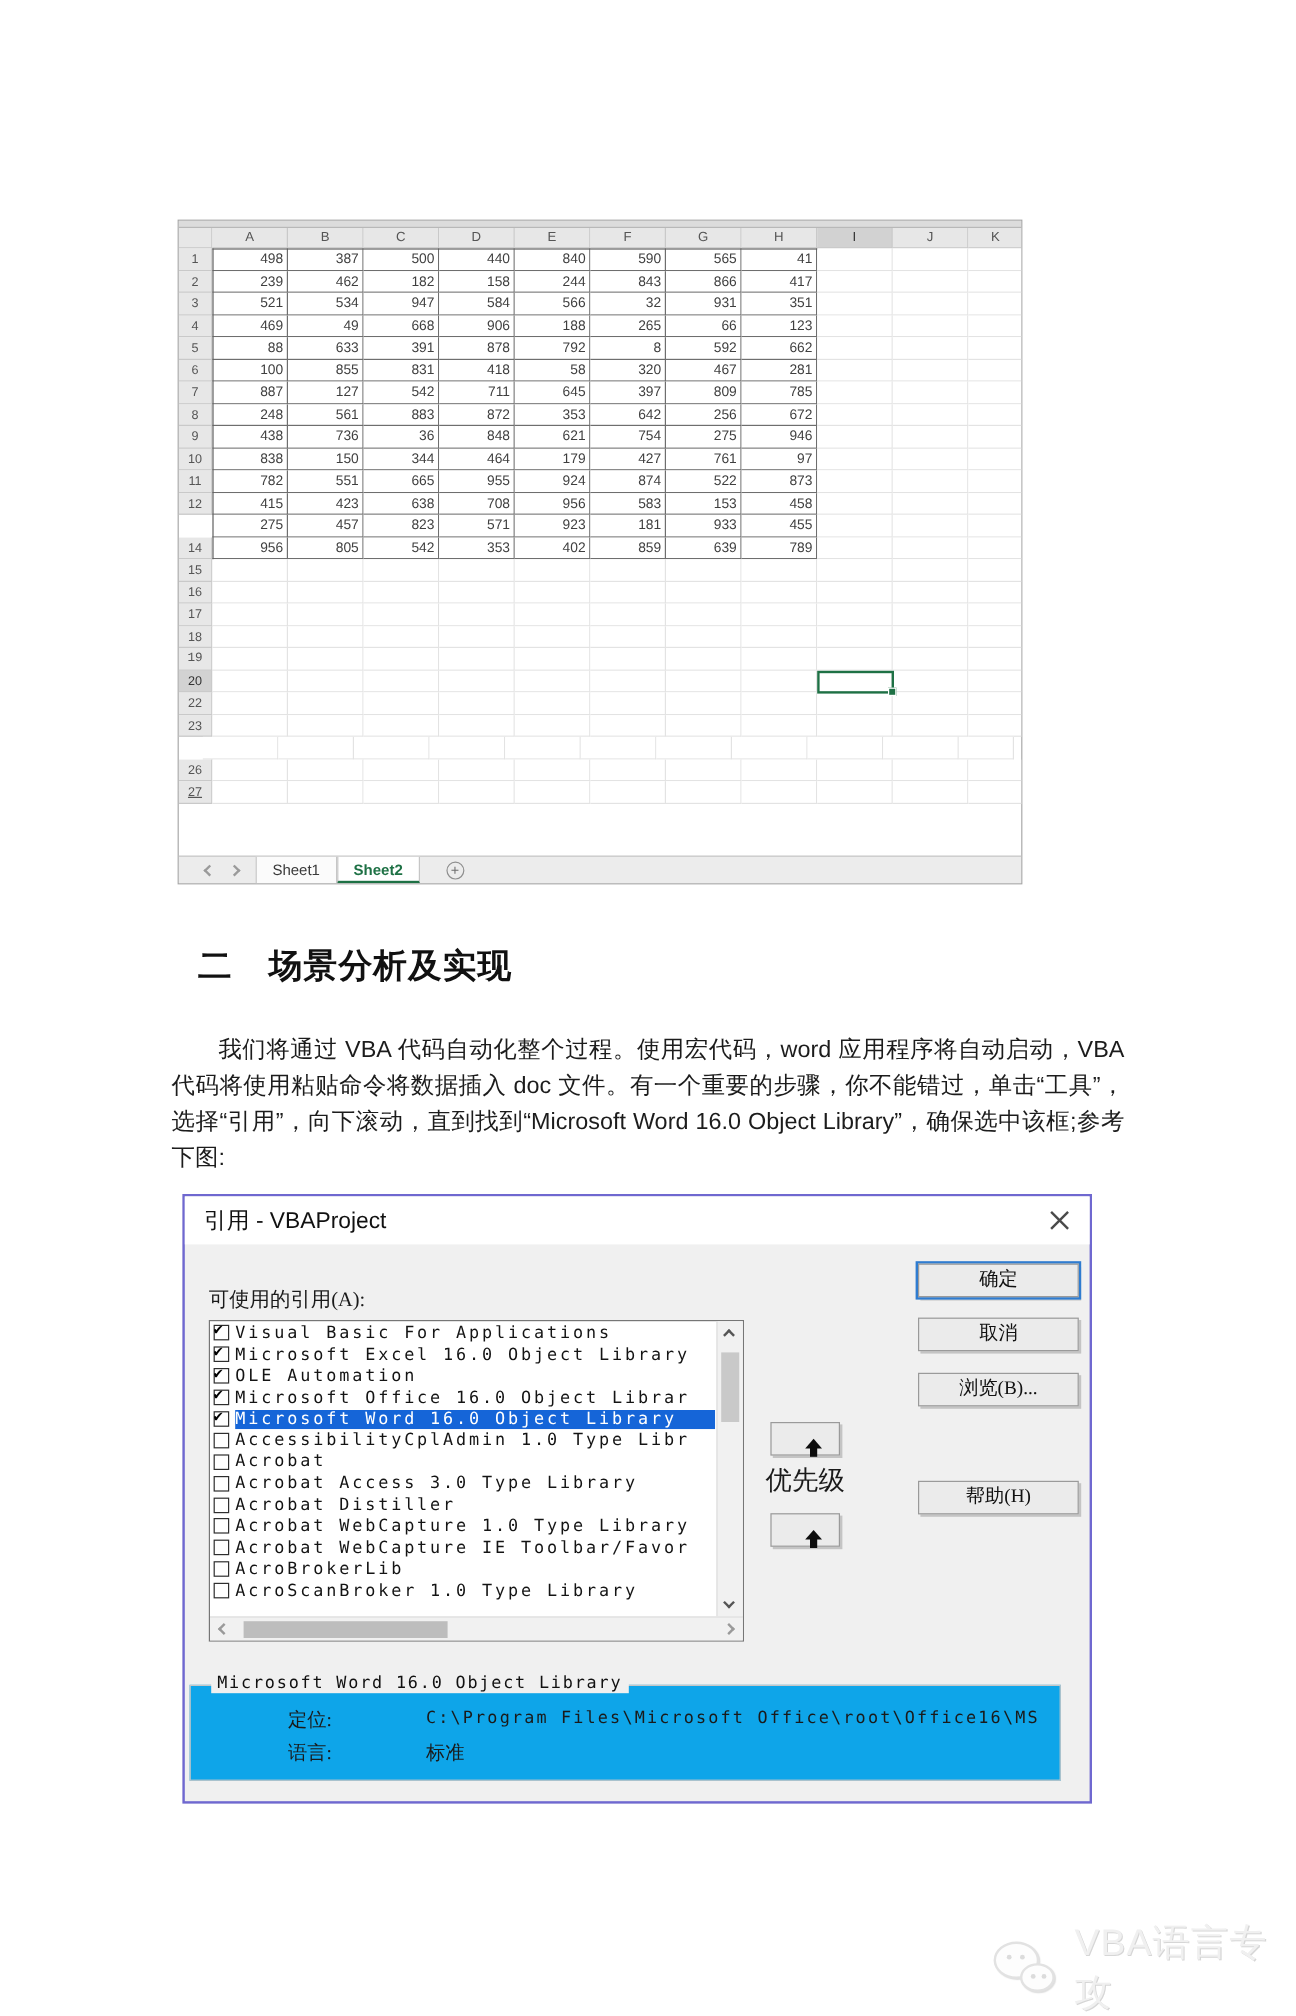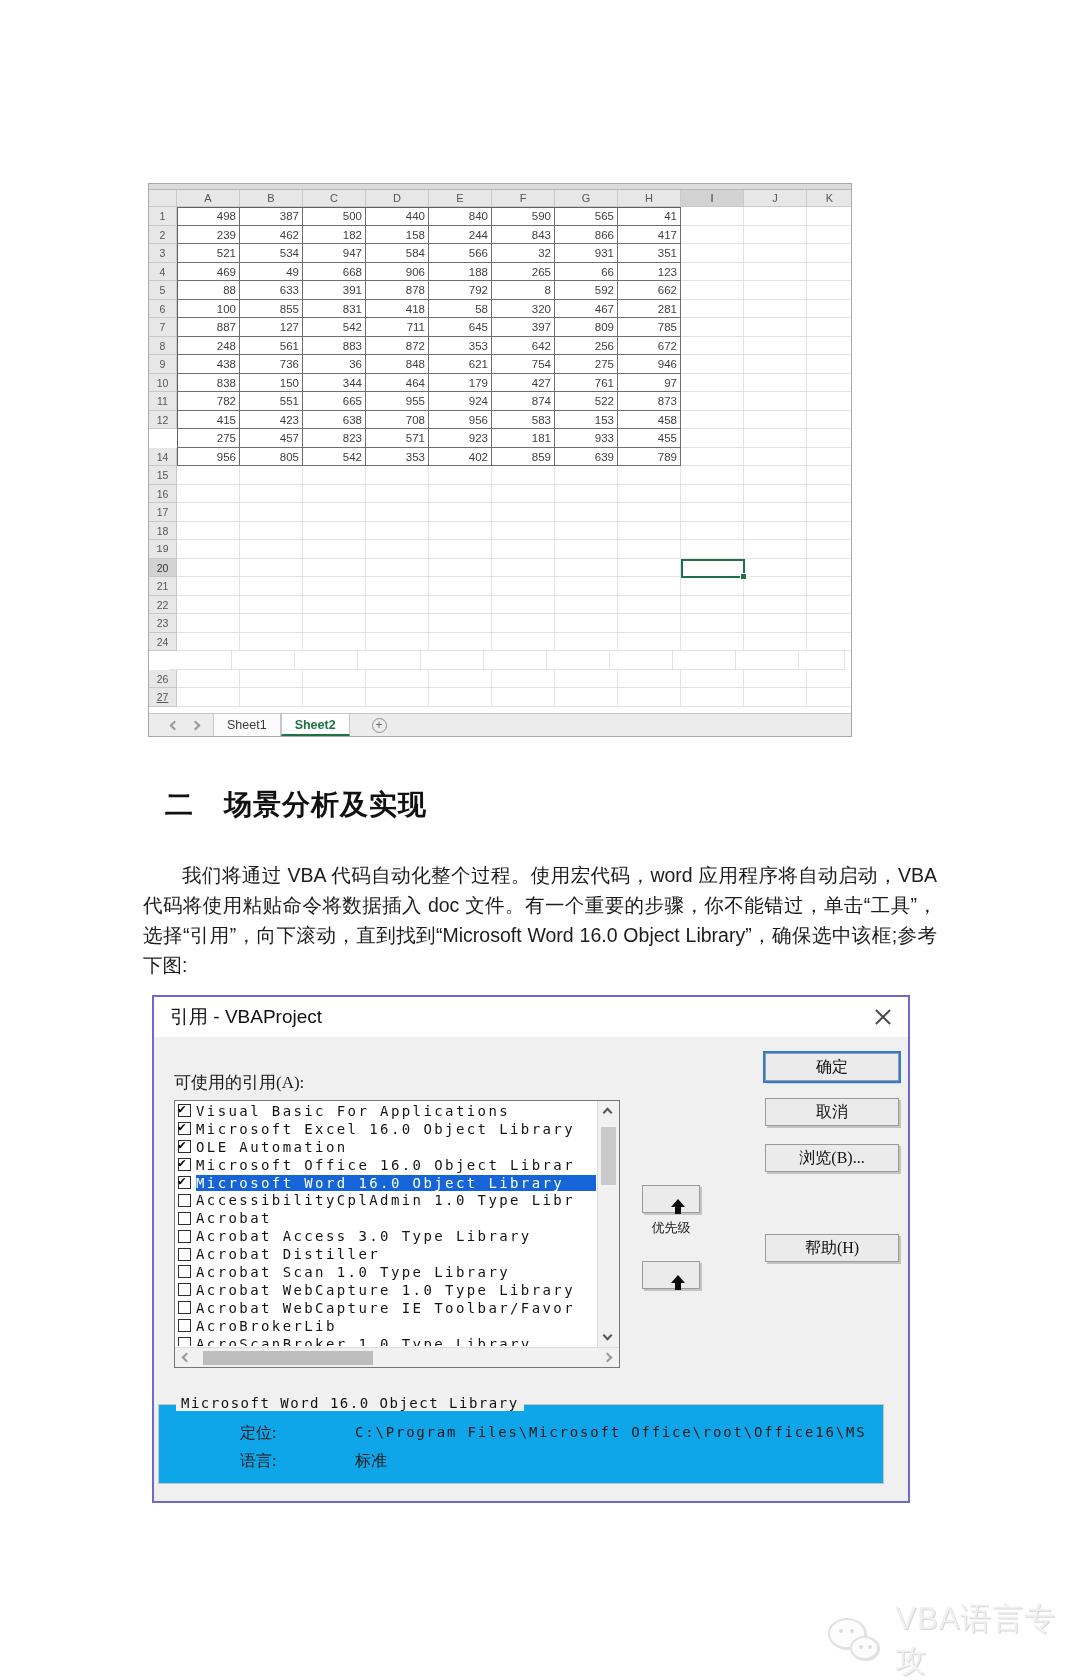--- a/index.html
+++ b/index.html
@@ -88,21 +88,21 @@
   .hthumb { position:absolute; left:28px; top:3px; width:170px; height:14px; background:#bdbdbd; }
 
   .arrowbtn { position:absolute; left:488px; width:58px; height:28px; background:#ebebeb;
         border:1px solid #9a9a9a; box-shadow:2px 2px 0 rgba(0,0,0,0.18); }
   .arrowbtn.up { top:188px; } .arrowbtn.down { top:264px; }
   .arr { position:relative; width:14px; height:16px; margin:5px auto 0; }
   .arr:before { content:""; position:absolute; left:0; top:0; border-left:7px solid transparent;
         border-right:7px solid transparent; border-bottom:8px solid #0d0d0d; }
   .arr:after { content:""; position:absolute; left:4px; top:7px; width:6px; height:8px; background:#0d0d0d; }
   .arrowbtn.down .arr { transform:rotate(180deg); }
-  .prio { position:absolute; left:478px; top:222px; width:78px; text-align:center; font-size:13px;
+  .prio { position:absolute; left:478px; top:222px; width:78px; text-align:center; font-size:22px;
         color:#1a1a1a; font-family:"Liberation Serif", serif; }
 
   .btn { position:absolute; left:611px; width:134px; height:28px; background:#ebebeb;
         border:1px solid #9a9a9a; box-shadow:2px 2px 0 rgba(0,0,0,0.18); font-size:16px;
         color:#111; text-align:center; line-height:26px; font-family:"Liberation Serif", serif; }
   .btn.ok { top:56px; box-shadow:0 0 0 2px #2f7cd0, 2px 3px 0 rgba(0,0,0,0.12); }
   .btn.cancel { top:101px; }
   .btn.browse { top:147px; }
   .btn.help { top:237px; }
 
@@ -427,63 +427,35 @@
           <div class="g-cell" style="width: 63px;"></div>
           <div class="g-cell" style="width: 63px;"></div>
           <div class="g-cell" style="width: 63px;"></div>
           <div class="g-cell" style="width: 63px;"></div>
           <div class="g-cell" style="width: 63px;"></div>
           <div class="g-cell" style="width: 63px;"></div>
           <div class="g-cell" style="width: 63px;"></div>
           <div class="g-cell" style="width: 46px;"></div>
         </div>
         <div class="g-row">
-          <div class="g-cell g-rowhead" style="width: 28px;">21</div>
-          <div class="g-cell" style="width: 63px;"></div>
-          <div class="g-cell" style="width: 63px;"></div>
-          <div class="g-cell" style="width: 63px;"></div>
-          <div class="g-cell" style="width: 63px;"></div>
-          <div class="g-cell" style="width: 63px;"></div>
-          <div class="g-cell" style="width: 63px;"></div>
-          <div class="g-cell" style="width: 63px;"></div>
-          <div class="g-cell" style="width: 63px;"></div>
-          <div class="g-cell" style="width: 63px;"></div>
-          <div class="g-cell" style="width: 63px;"></div>
-          <div class="g-cell" style="width: 46px;"></div>
-        </div>
-        <div class="g-row">
           <div class="g-cell g-rowhead" style="width: 28px;">22</div>
           <div class="g-cell" style="width: 63px;"></div>
           <div class="g-cell" style="width: 63px;"></div>
           <div class="g-cell" style="width: 63px;"></div>
           <div class="g-cell" style="width: 63px;"></div>
           <div class="g-cell" style="width: 63px;"></div>
           <div class="g-cell" style="width: 63px;"></div>
           <div class="g-cell" style="width: 63px;"></div>
           <div class="g-cell" style="width: 63px;"></div>
           <div class="g-cell" style="width: 63px;"></div>
           <div class="g-cell" style="width: 63px;"></div>
           <div class="g-cell" style="width: 46px;"></div>
         </div>
         <div class="g-row">
           <div class="g-cell g-rowhead" style="width: 28px;">23</div>
-          <div class="g-cell" style="width: 63px;"></div>
-          <div class="g-cell" style="width: 63px;"></div>
-          <div class="g-cell" style="width: 63px;"></div>
-          <div class="g-cell" style="width: 63px;"></div>
-          <div class="g-cell" style="width: 63px;"></div>
-          <div class="g-cell" style="width: 63px;"></div>
-          <div class="g-cell" style="width: 63px;"></div>
-          <div class="g-cell" style="width: 63px;"></div>
-          <div class="g-cell" style="width: 63px;"></div>
-          <div class="g-cell" style="width: 63px;"></div>
-          <div class="g-cell" style="width: 46px;"></div>
-        </div>
-        <div class="g-row">
-          <div class="g-cell g-rowhead" style="width: 28px;">24</div>
           <div class="g-cell" style="width: 63px;"></div>
           <div class="g-cell" style="width: 63px;"></div>
           <div class="g-cell" style="width: 63px;"></div>
           <div class="g-cell" style="width: 63px;"></div>
           <div class="g-cell" style="width: 63px;"></div>
           <div class="g-cell" style="width: 63px;"></div>
           <div class="g-cell" style="width: 63px;"></div>
           <div class="g-cell" style="width: 63px;"></div>
           <div class="g-cell" style="width: 63px;"></div>
           <div class="g-cell" style="width: 63px;"></div>
@@ -591,24 +563,20 @@
           <div class="ref-item">
             <span class="cb"></span>
             <span class="lbl">Acrobat Access 3.0 Type Library</span>
           </div>
           <div class="ref-item">
             <span class="cb"></span>
             <span class="lbl">Acrobat Distiller</span>
           </div>
           <div class="ref-item">
             <span class="cb"></span>
-            <span class="lbl">Acrobat Scan 1.0 Type Library</span>
-          </div>
-          <div class="ref-item">
-            <span class="cb"></span>
             <span class="lbl">Acrobat WebCapture 1.0 Type Library</span>
           </div>
           <div class="ref-item">
             <span class="cb"></span>
             <span class="lbl">Acrobat WebCapture IE Toolbar/Favor</span>
           </div>
           <div class="ref-item">
             <span class="cb"></span>
             <span class="lbl">AcroBrokerLib</span>
           </div>

